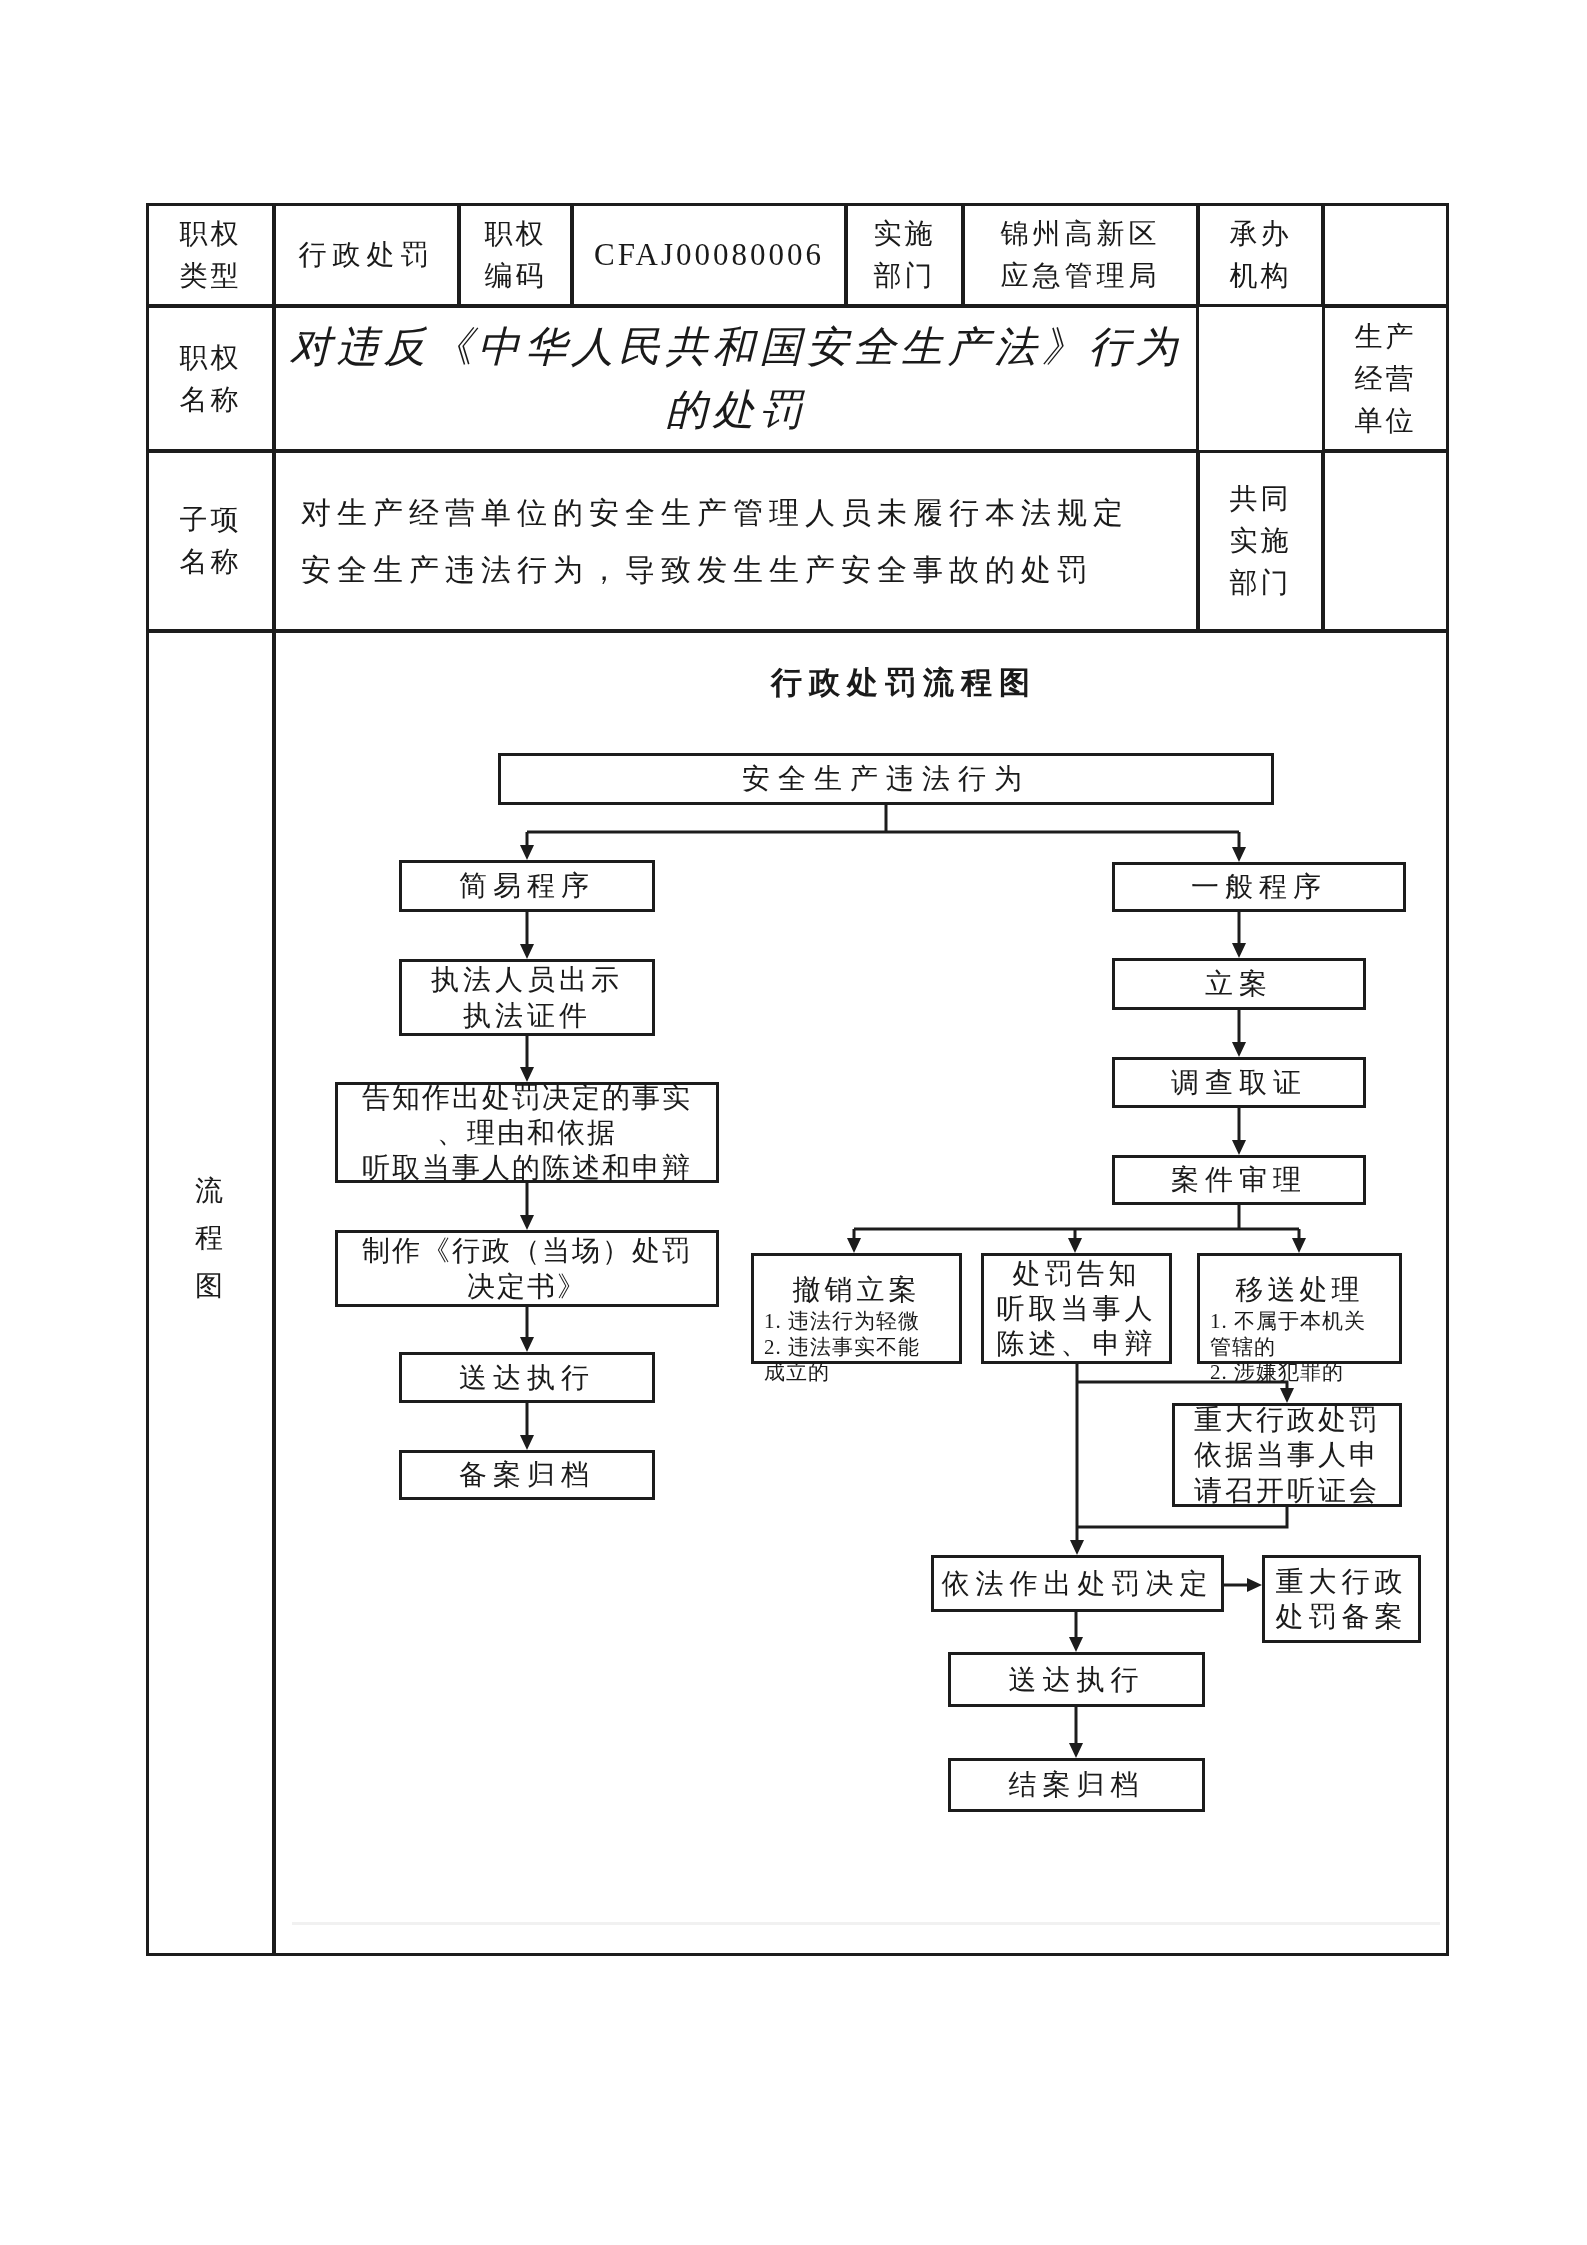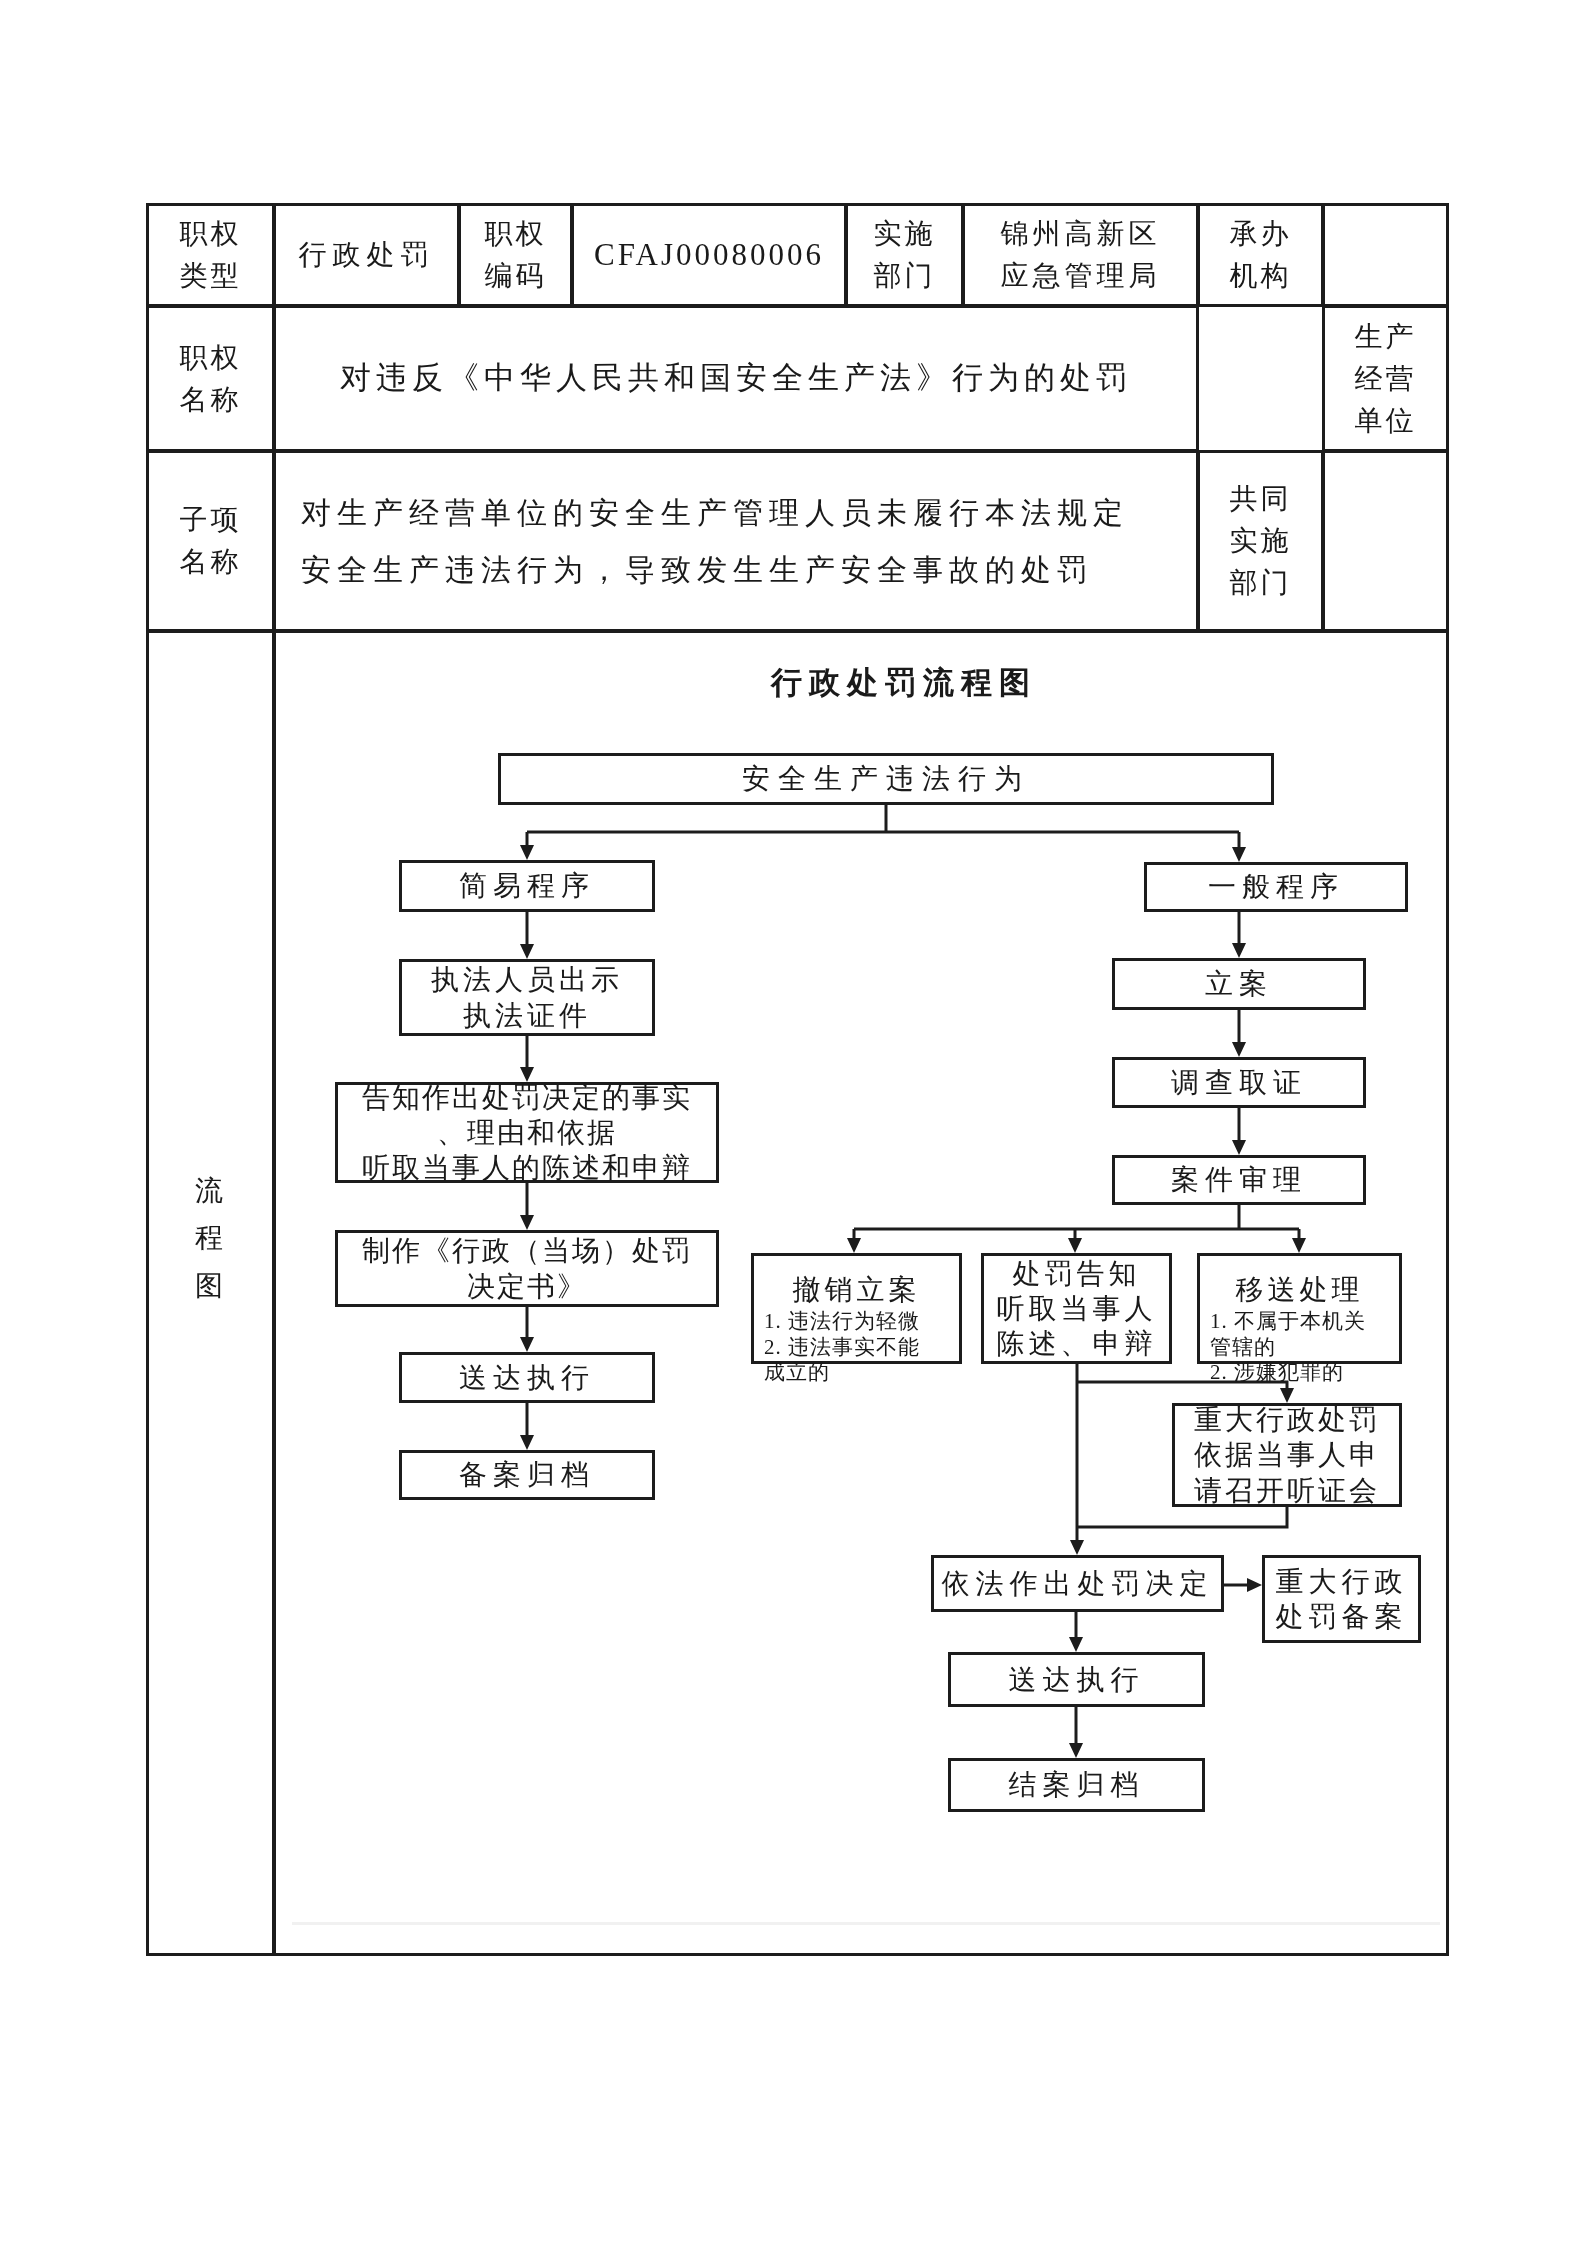--- a/index.html
+++ b/index.html
@@ -11,21 +11,21 @@
   
   .doc-table { position:absolute; left:146px; top:203px; width:1303px; height:1753px; }
   .cell {
     position:absolute; box-sizing:border-box; border:3px solid #1c1c1c;
     display:flex; align-items:center; justify-content:center;
     text-align:center; white-space:pre-line;
     font-size:28px; letter-spacing:3px; line-height:1.5; background:transparent;
   }
   .cell.ls6 { letter-spacing:6px; }
   .cell.code { font-size:31px; letter-spacing:3px; }
-  .cell.big  { font-size:31px; letter-spacing:5px; }
+  .cell.big  { font-size:42px; letter-spacing:5px;font-style:italic; }
   .cell.para { font-size:30px; letter-spacing:6px; line-height:1.9;
                justify-content:flex-start; text-align:left; padding:0 25px; }
   .cell.vlabel { line-height:1.7; padding-bottom:110px; }
   
   .flow-layer { position:absolute; left:0; top:0; width:1587px; height:2245px; pointer-events:none;margin-left:44px; }
   .flow-title {
     position:absolute; left:273px; top:662px; width:1174px; height:40px;
     text-align:center; font-size:31px; font-weight:bold; letter-spacing:7px;
   }
   .fcbox {
@@ -128,21 +128,21 @@
       <polygon points="759,1022 752,1007 766,1007"></polygon>
       <path d="M759,1077 V1113"></path>
       <polygon points="759,1128 752,1113 766,1113"></polygon>
       <path d="M905,955 H930"></path>
       <polygon points="945,955 930,948 930,962"></polygon>
     </svg>
 
     <div class="fcbox" style="left:454px;top:753px;width:776px;height:52px;letter-spacing:8px">安全生产违法行为</div>
 
     <div class="fcbox" style="left:355px;top:860px;width:256px;height:52px;letter-spacing:6px">简易程序</div>
-    <div class="fcbox" style="left:1100px;top:862px;width:264px;height:50px;letter-spacing:6px">一般程序</div>
+    <div class="fcbox" style="left:1068px;top:862px;width:294px;height:50px;letter-spacing:6px">一般程序</div>
 
     <div class="fcbox" style="left:355px;top:959px;width:256px;height:77px">执法人员出示
 执法证件</div>
     <div class="fcbox" style="left:1068px;top:958px;width:254px;height:52px;letter-spacing:6px">立案</div>
 
     <div class="fcbox" style="left:291px;top:1082px;width:384px;height:101px;letter-spacing:2px">告知作出处罚决定的事实
 、理由和依据
 听取当事人的陈述和申辩</div>
     <div class="fcbox" style="left:1068px;top:1057px;width:254px;height:51px;letter-spacing:6px">调查取证</div>
 

